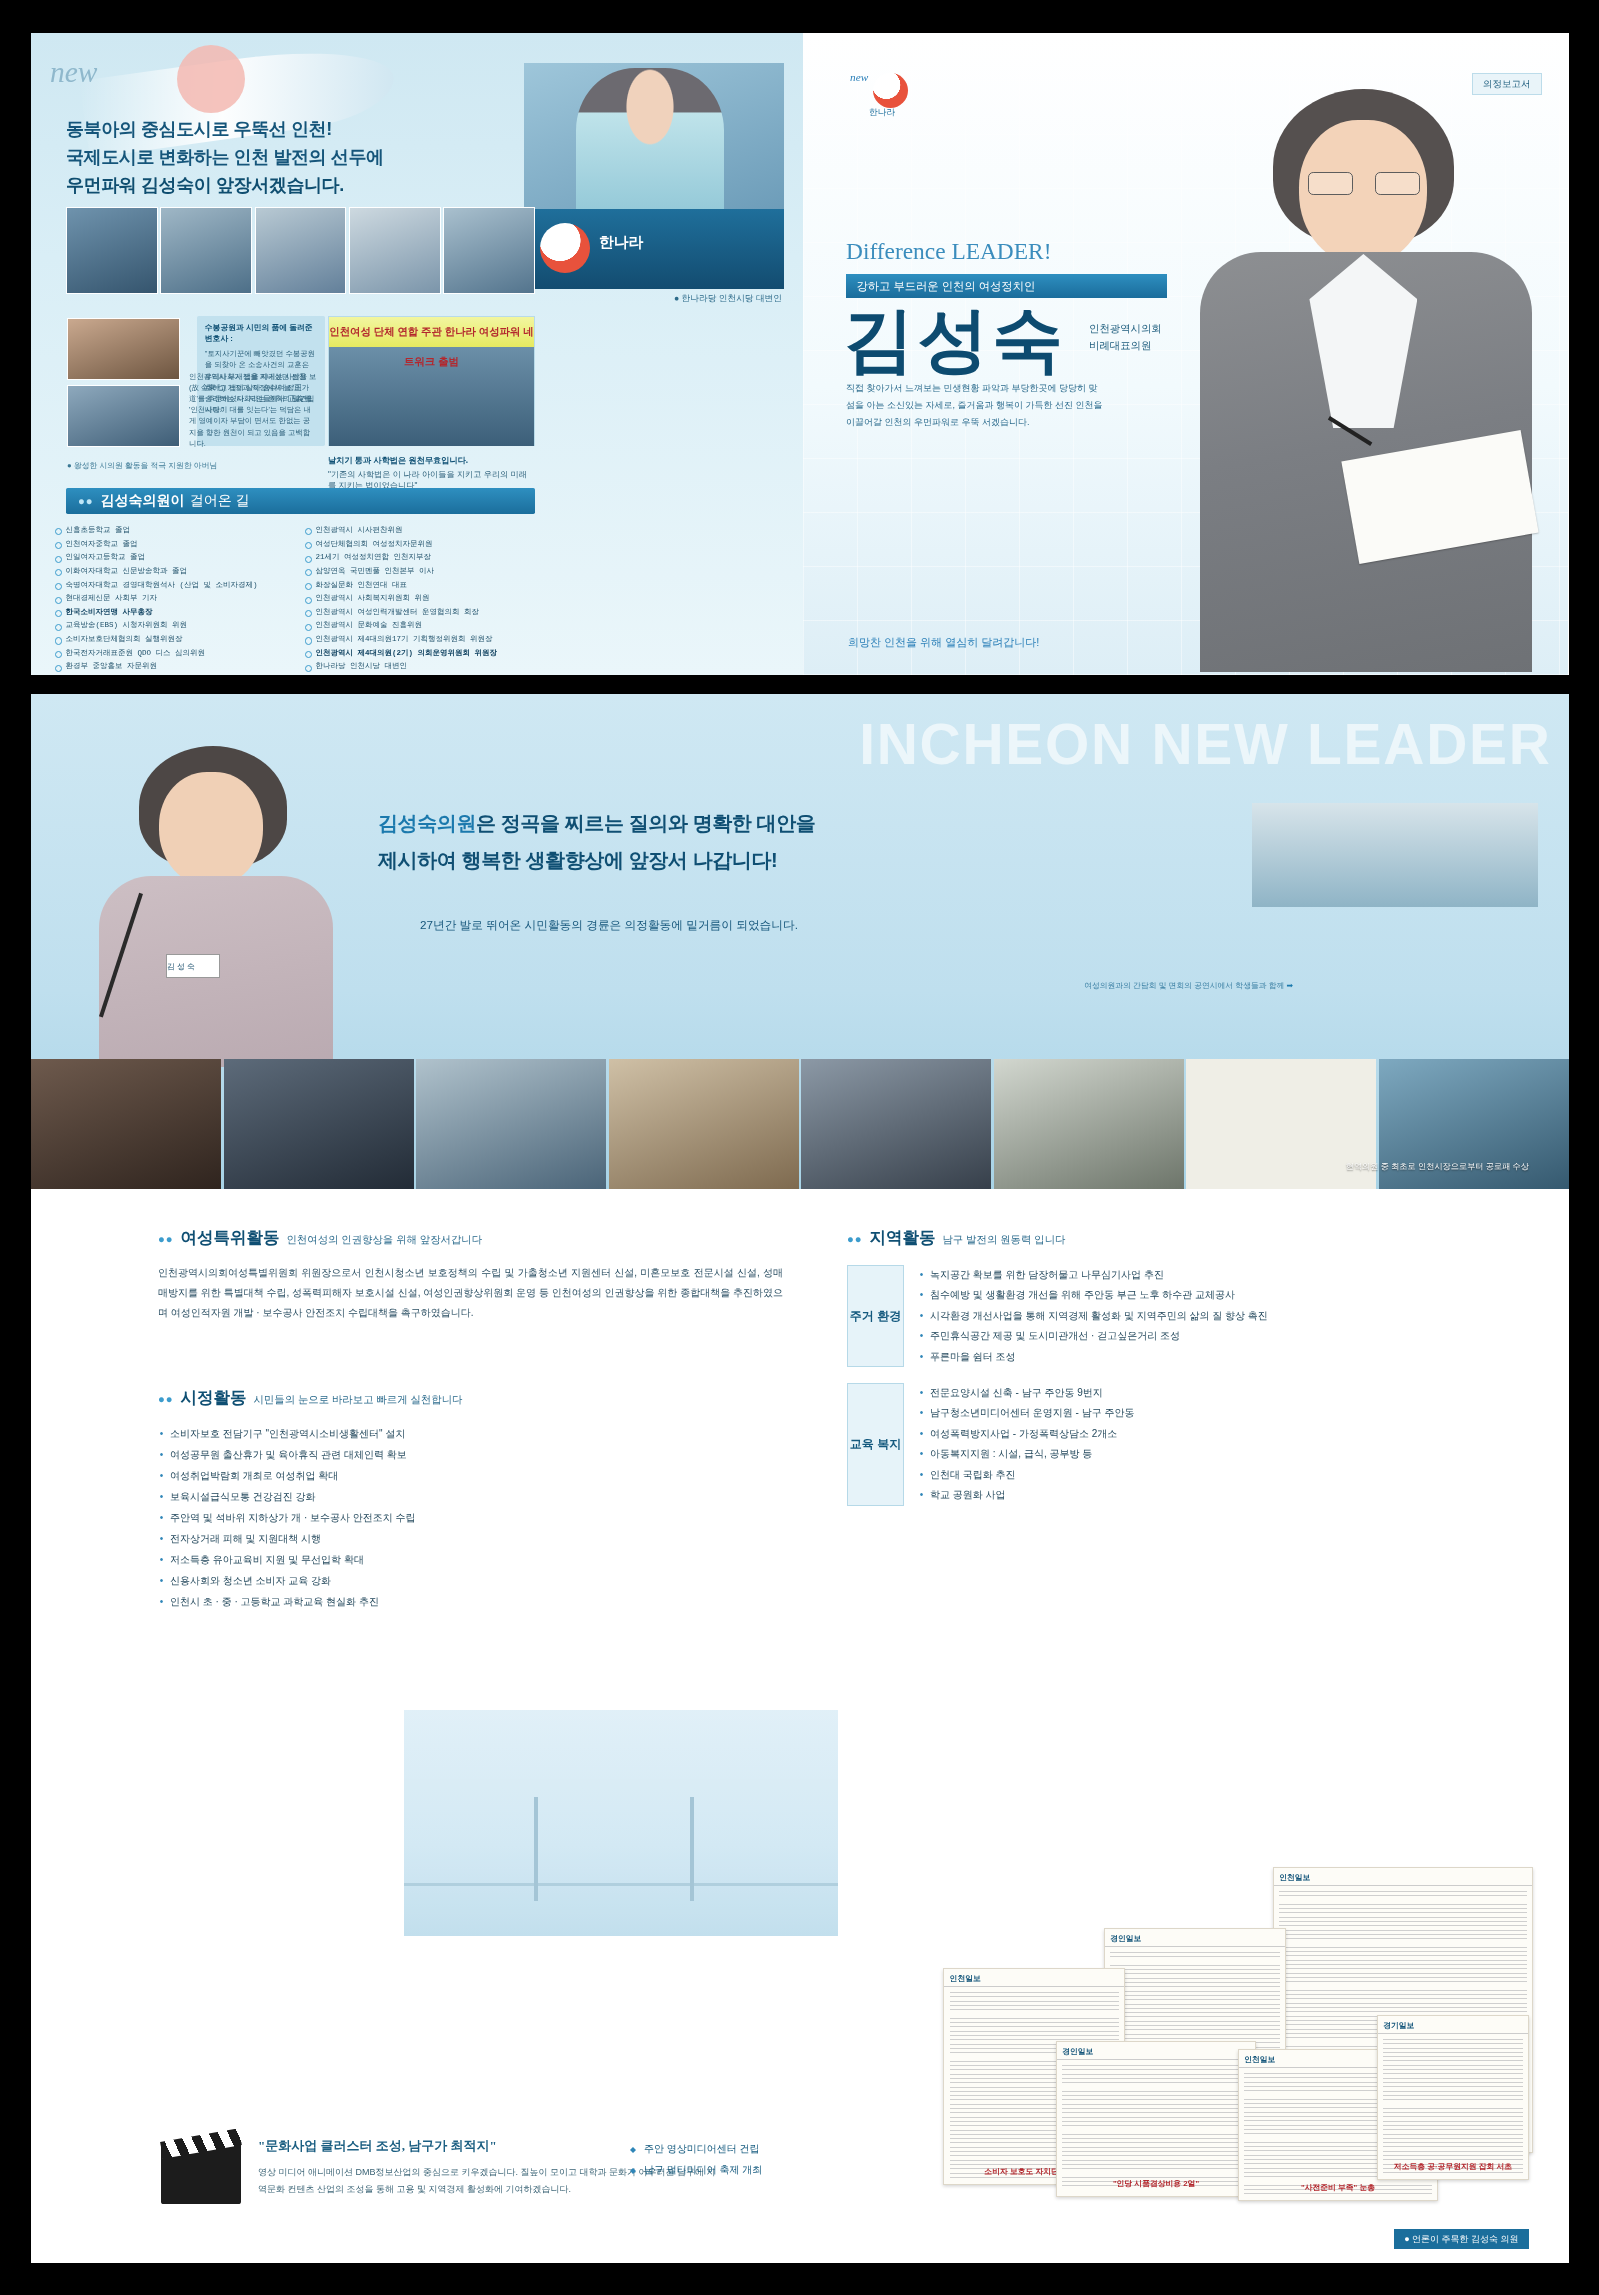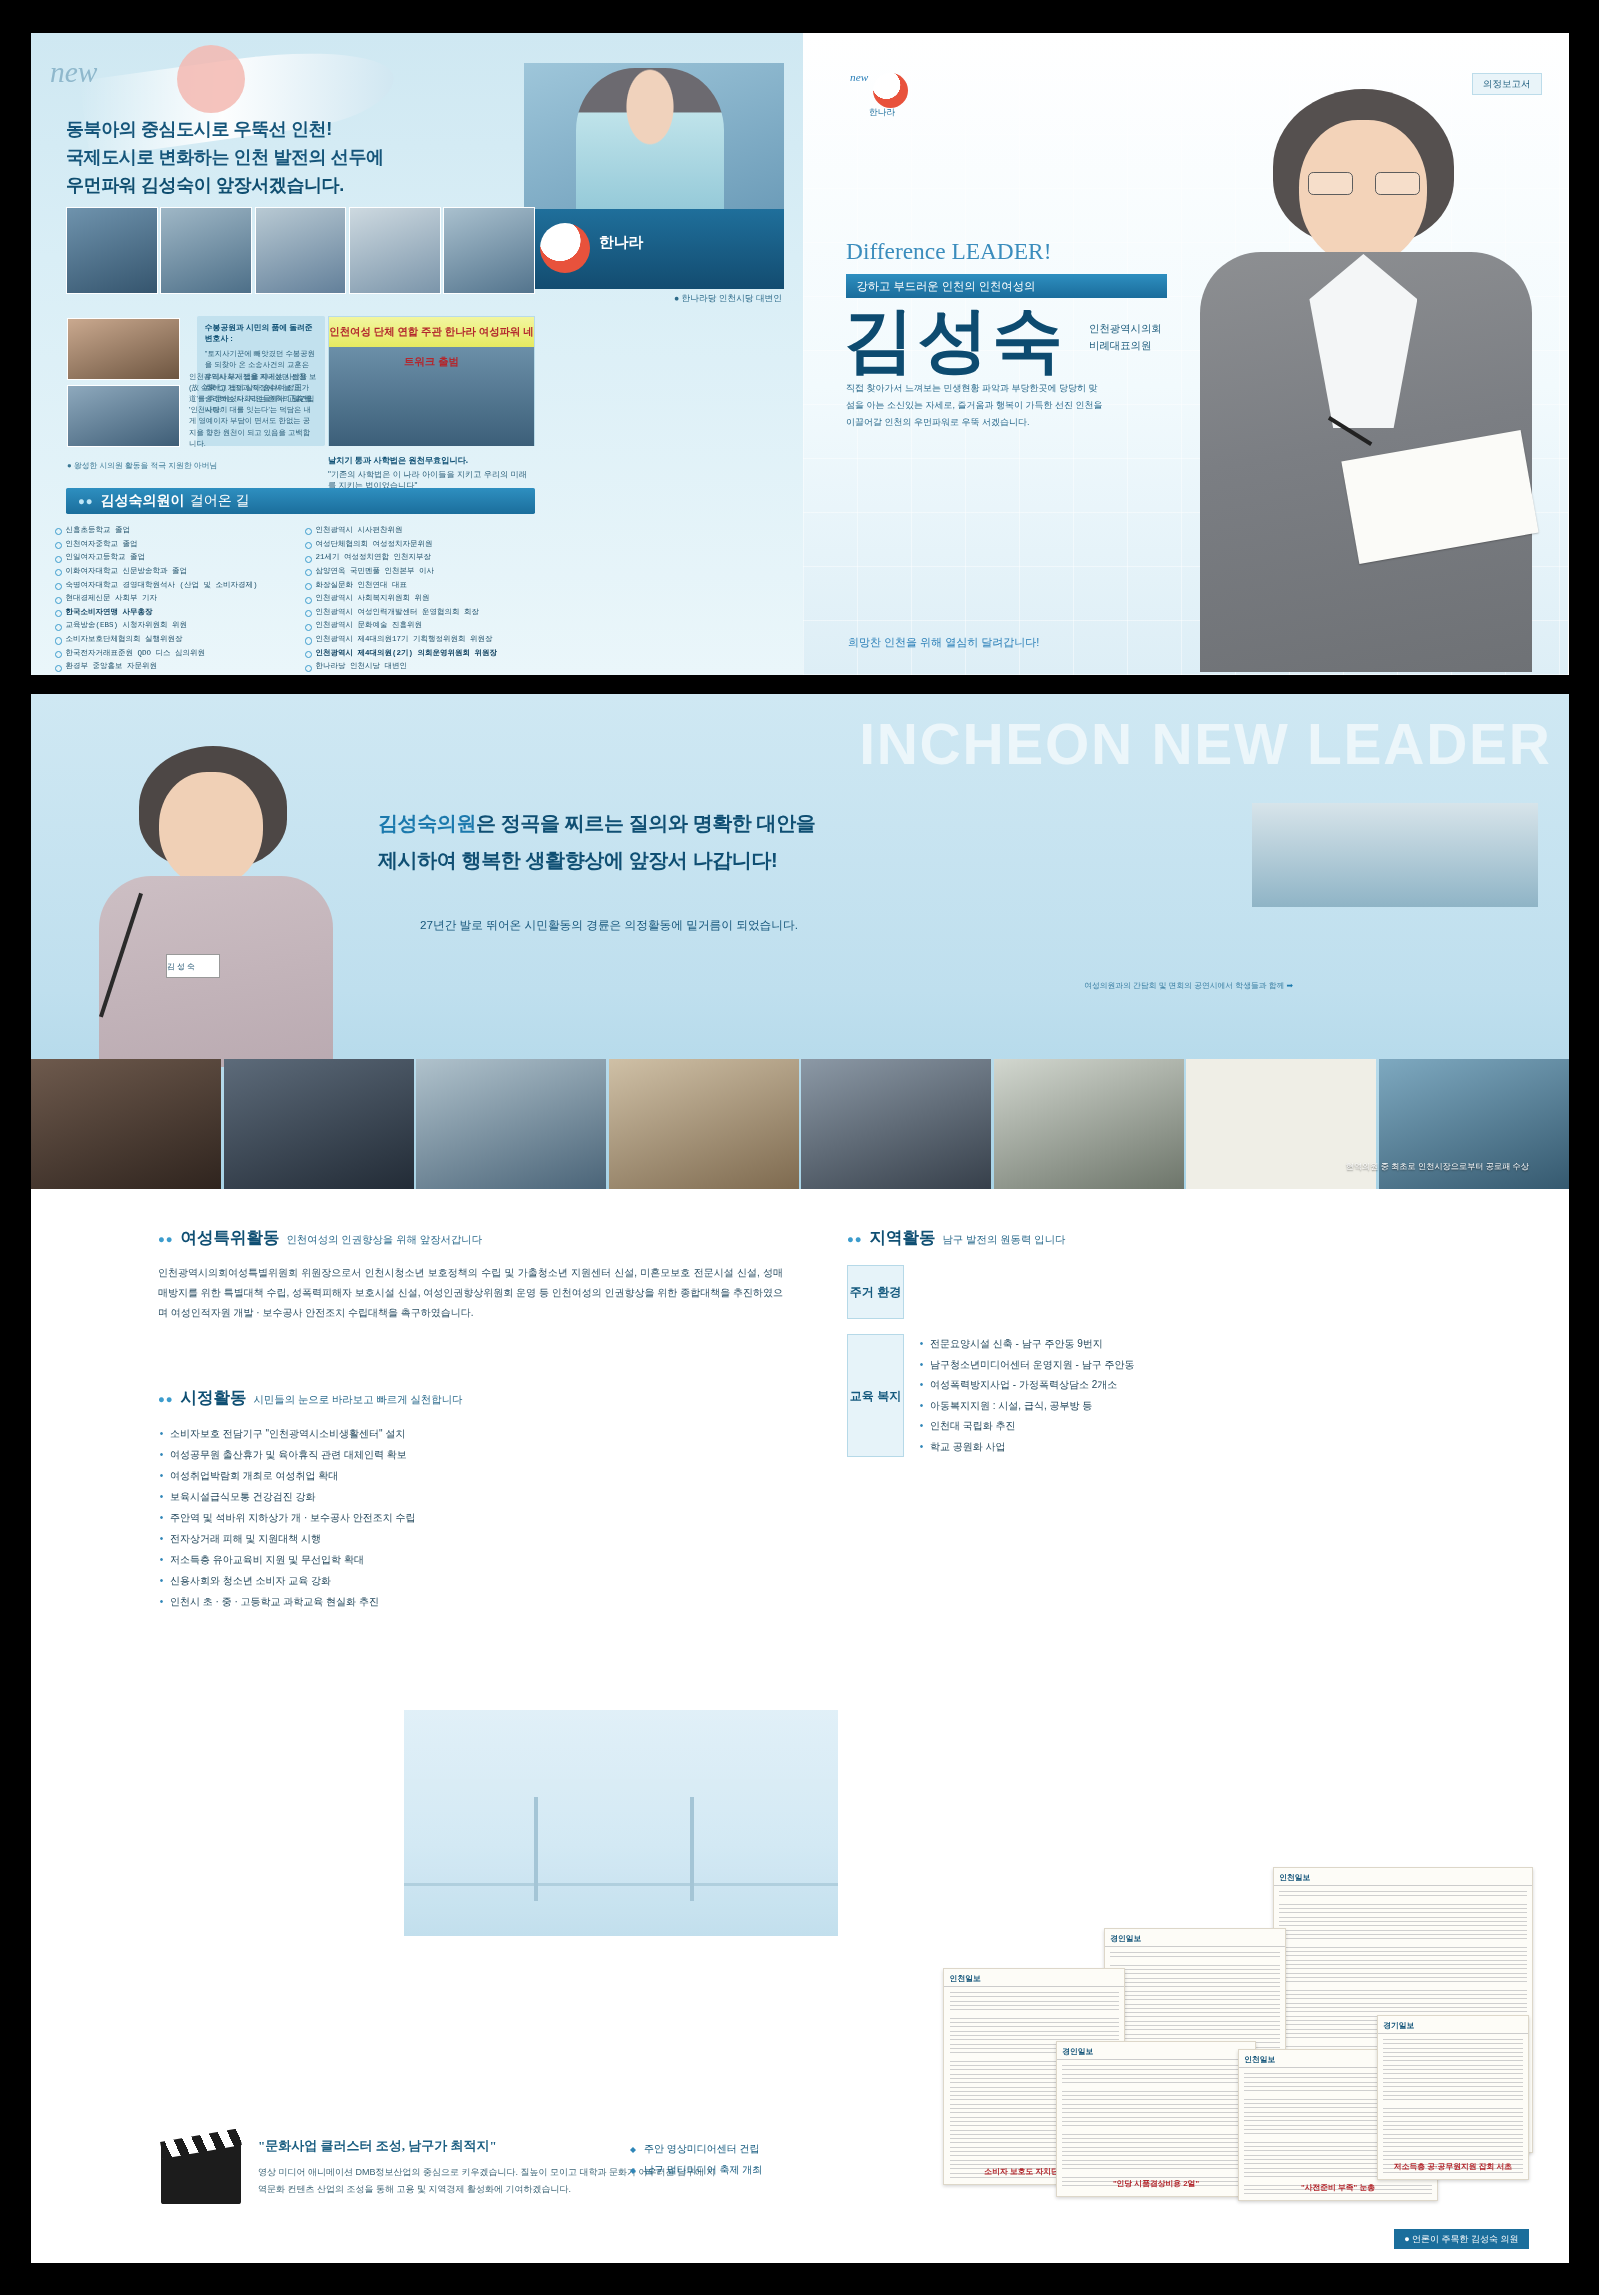--- a/index.html
+++ b/index.html
@@ -538,21 +538,21 @@
             <i class="l"></i>
             <i class="r"></i>
           </div>
         <div class="body"></div>
         <div class="shirt"></div>
         <div class="pen"></div>
         <div class="papers"></div>
       </div>
 
       <div class="diff">Difference LEADER!</div>
-      <div class="slogan-bar">강하고 부드러운 인천의 인천여성의</div>
+      <div class="slogan-bar">강하고 부드러운 인천의 여성정치인</div>
       <div class="bigname">김성숙</div>
       <div class="role">
         <div>인천광역시의회</div>
         <div>비례대표의원</div>
       </div>
       <div class="rightpara">직접 찾아가서 느껴보는 민생현황 파악과 부당한곳에 당당히 맞섬을 아는 소신있는 자세로, 즐거움과 행복이 가득한 선진 인천을 이끌어갈 인천의 우먼파워로 우뚝 서겠습니다.</div>
       <div class="bottomline">희망찬 인천을 위해 열심히 달려갑니다!</div>
     </div>
   </div>
 
@@ -637,20 +637,27 @@
       <div class="block-local">
         <div class="sec-head">
           <span class="dots">●●</span>
           <span>지역활동</span>
           <span class="sub">남구 발전의 원동력 입니다</span>
         </div>
 
         <div class="loc-row">
           <div class="loc-tag">주거
 환경</div>
+          <ul class="loc-list">
+            <li>녹지공간 확보를 위한 담장허물고 나무심기사업 추진</li>
+            <li>침수예방 및 생활환경 개선을 위해 주안동 부근 노후 하수관 교체공사</li>
+            <li>시각환경 개선사업을 통해 지역경제 활성화 및 지역주민의 삶의 질 향상 촉진</li>
+            <li>주민휴식공간 제공 및 도시미관개선  · 걷고싶은거리 조성</li>
+            <li>푸른마을 쉼터 조성</li>
+          </ul>
         </div>
 
         <div class="loc-row">
           <div class="loc-tag">교육
 복지</div>
           <ul class="loc-list">
             <li>전문요양시설 신축 - 남구 주안동 9번지</li>
             <li>남구청소년미디어센터 운영지원 - 남구 주안동</li>
             <li>여성폭력방지사업 - 가정폭력상담소 2개소</li>
             <li>아동복지지원 : 시설, 급식, 공부방 등</li>

